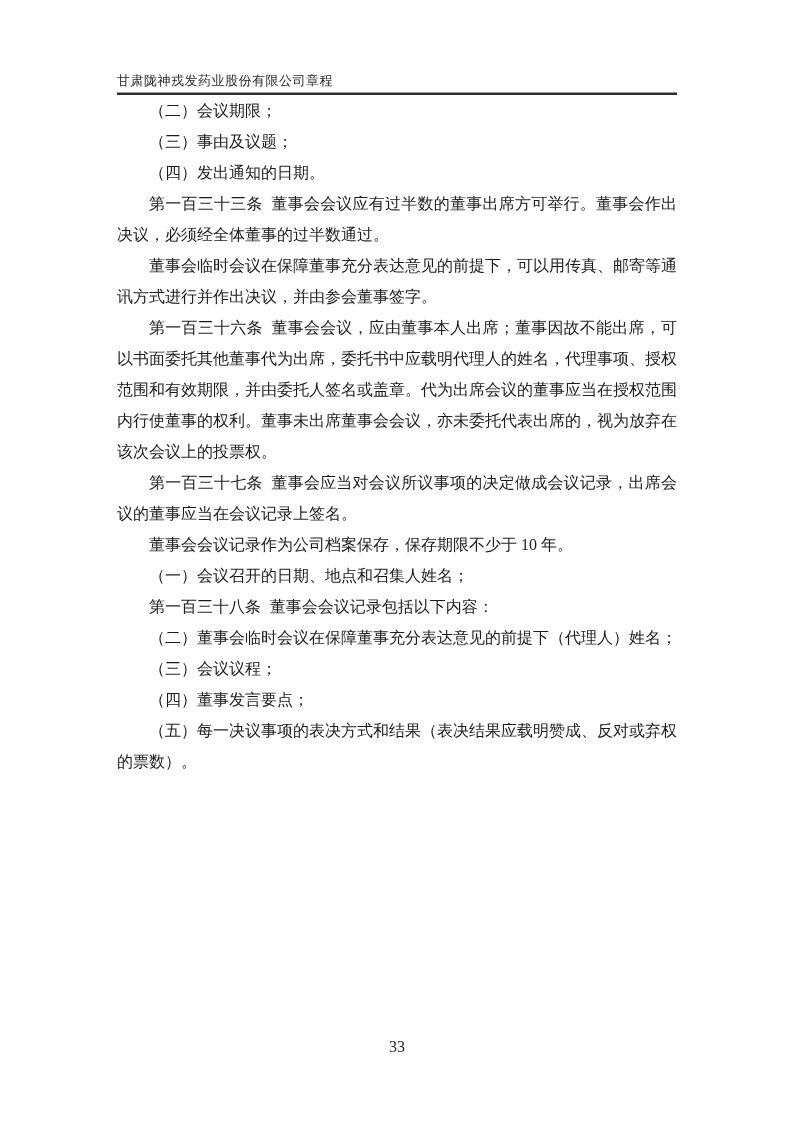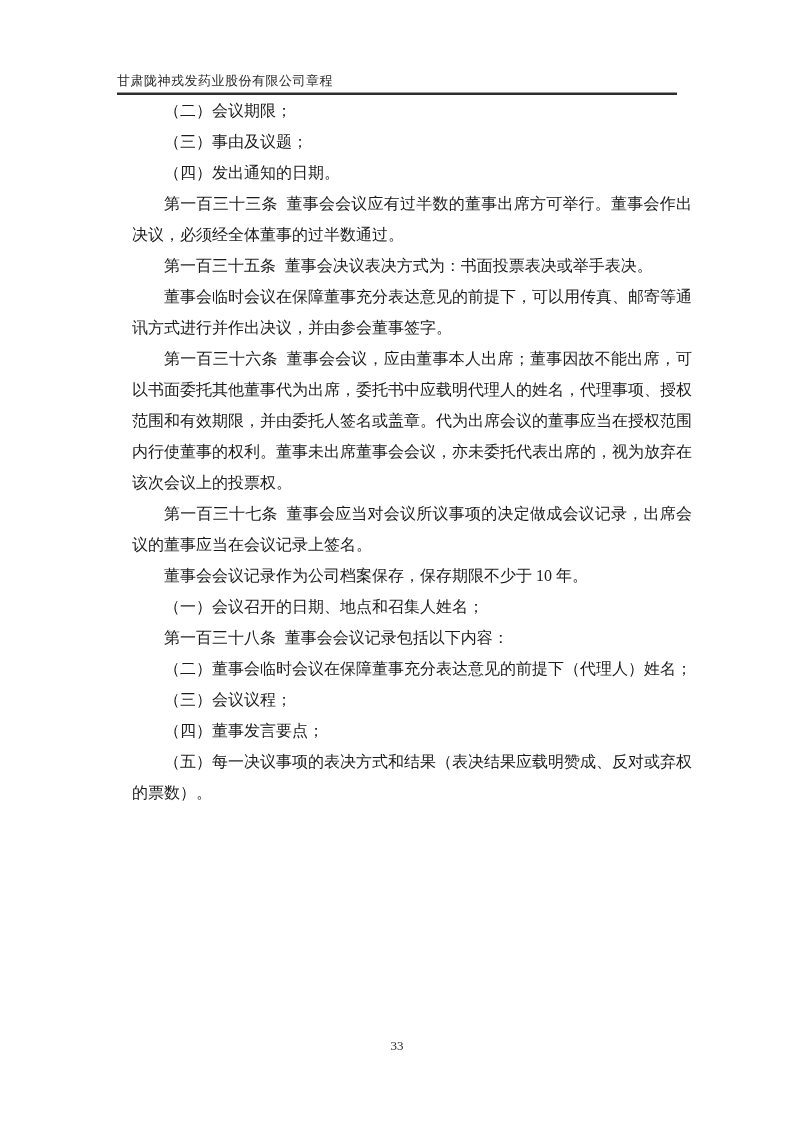--- a/index.html
+++ b/index.html
@@ -31,21 +31,21 @@
     padding-bottom: 4px;
     white-space: nowrap;
   }
   .header-rule {
     height: 2px;
     background: #2e2e2e;
     border-top: 1px solid #9a9a9a;
   }
   .content {
     position: absolute;
-    left: 132px;
+    left: 117px;
     top: 95px;
     width: 560px;
     font-size: 16px;
     line-height: 31px;
     text-align: justify;
     color: #1c1c1c;
   }
   .para {
     margin: 0;
     text-indent: 2em;
@@ -53,21 +53,21 @@
   .article-label {
     font-weight: normal;
     margin-right: 0.55em;
   }
   .page-number {
     position: absolute;
     left: 0;
     top: 1038px;
     width: 794px;
     text-align: center;
-    font-size: 13px;
+    font-size: 16px;
     color: #2a2a2a;
   }
 </style>
 </head>
 <body>
 
 <div class="page">
 
   <div class="header">
     <div class="header-title">甘肃陇神戎发药业股份有限公司章程</div>
@@ -78,21 +78,20 @@
   <p class="para"><span class="para-text">（二）会议期限；</span></p>
 
   <p class="para"><span class="para-text">（三）事由及议题；</span></p>
 
   <p class="para"><span class="para-text">（四）发出通知的日期。</span></p>
 
   <p class="para"><span class="article-label">第一百三十三条</span><span class="para-text">董事会会议应有过半数的董事出席方可举行。董事会作出决议，必须经全体董事的过半数通过。</span></p>
 
 
 
-  <p class="para"><span class="article-label">第一百三十五条</span><span class="para-text">董事会决议表决方式为：书面投票表决或举手表决。</span></p>
 
   <p class="para"><span class="para-text">董事会临时会议在保障董事充分表达意见的前提下，可以用传真、邮寄等通讯方式进行并作出决议，并由参会董事签字。</span></p>
 
   <p class="para"><span class="article-label">第一百三十六条</span><span class="para-text">董事会会议，应由董事本人出席；董事因故不能出席，可以书面委托其他董事代为出席，委托书中应载明代理人的姓名，代理事项、授权范围和有效期限，并由委托人签名或盖章。代为出席会议的董事应当在授权范围内行使董事的权利。董事未出席董事会会议，亦未委托代表出席的，视为放弃在该次会议上的投票权。</span></p>
 
   <p class="para"><span class="article-label">第一百三十七条</span><span class="para-text">董事会应当对会议所议事项的决定做成会议记录，出席会议的董事应当在会议记录上签名。</span></p>
 
   <p class="para"><span class="para-text">董事会会议记录作为公司档案保存，保存期限不少于 10 年。</span></p>
 
   <p class="para"><span class="para-text">（一）会议召开的日期、地点和召集人姓名；</span></p>

